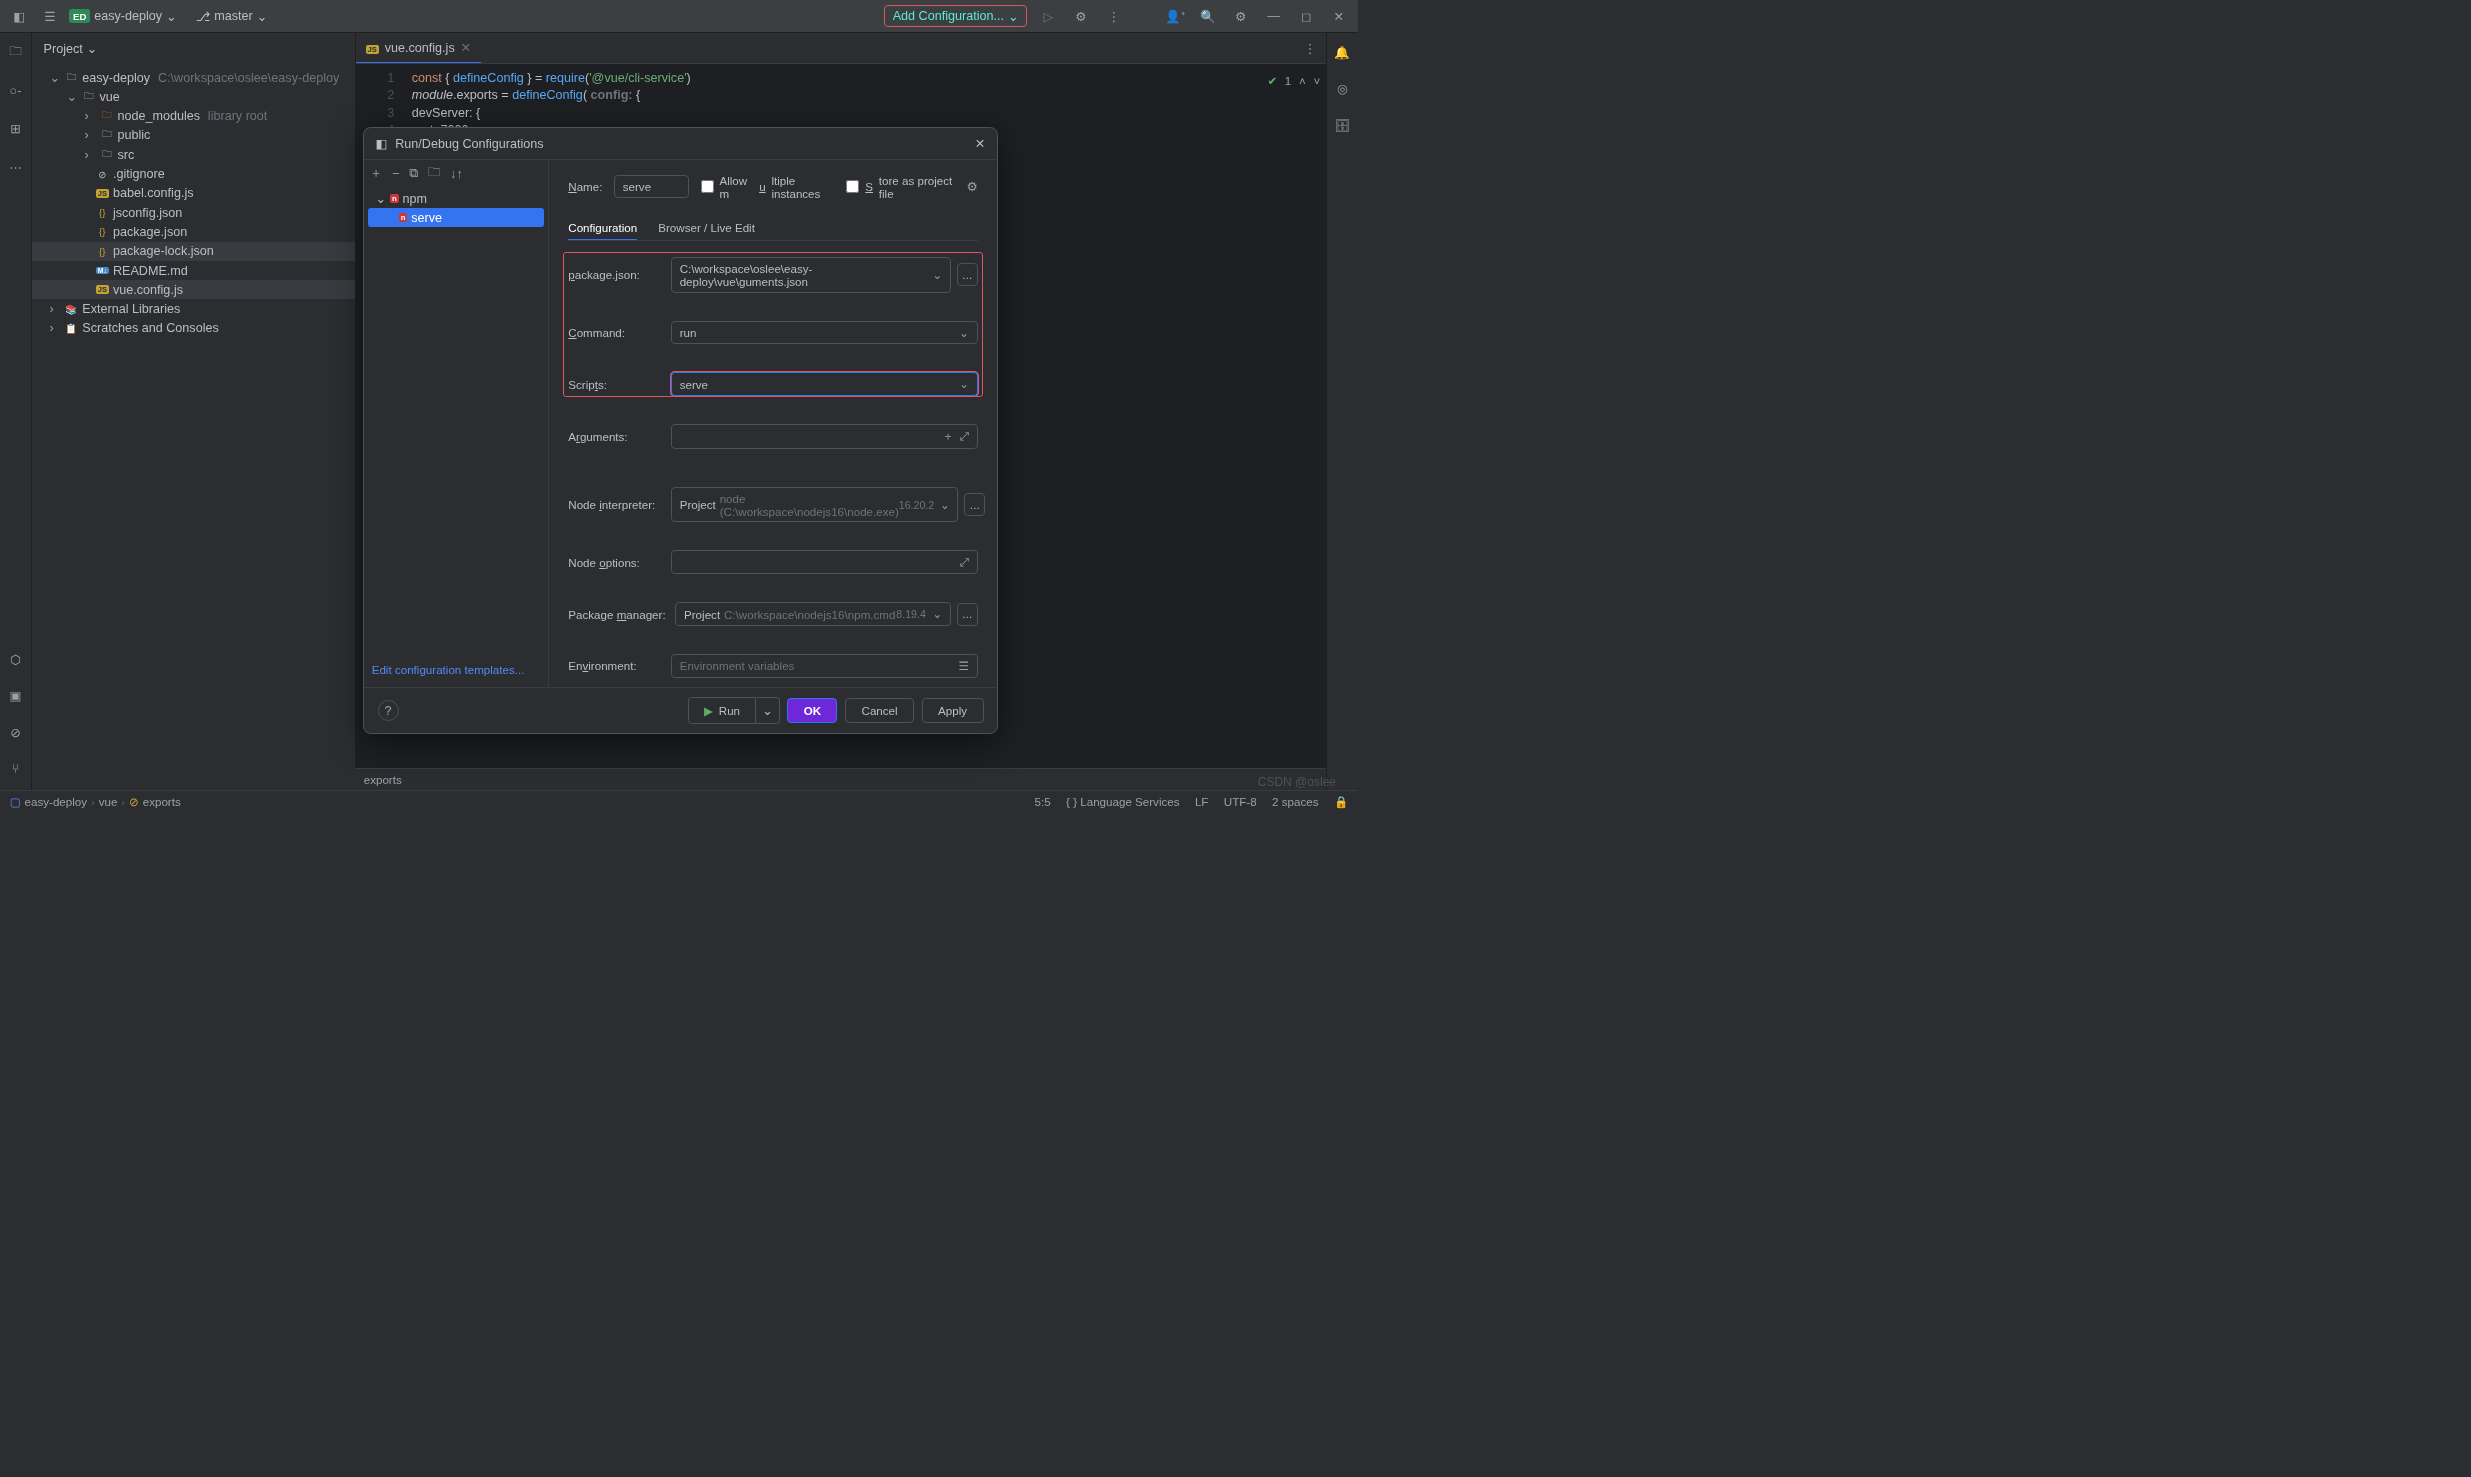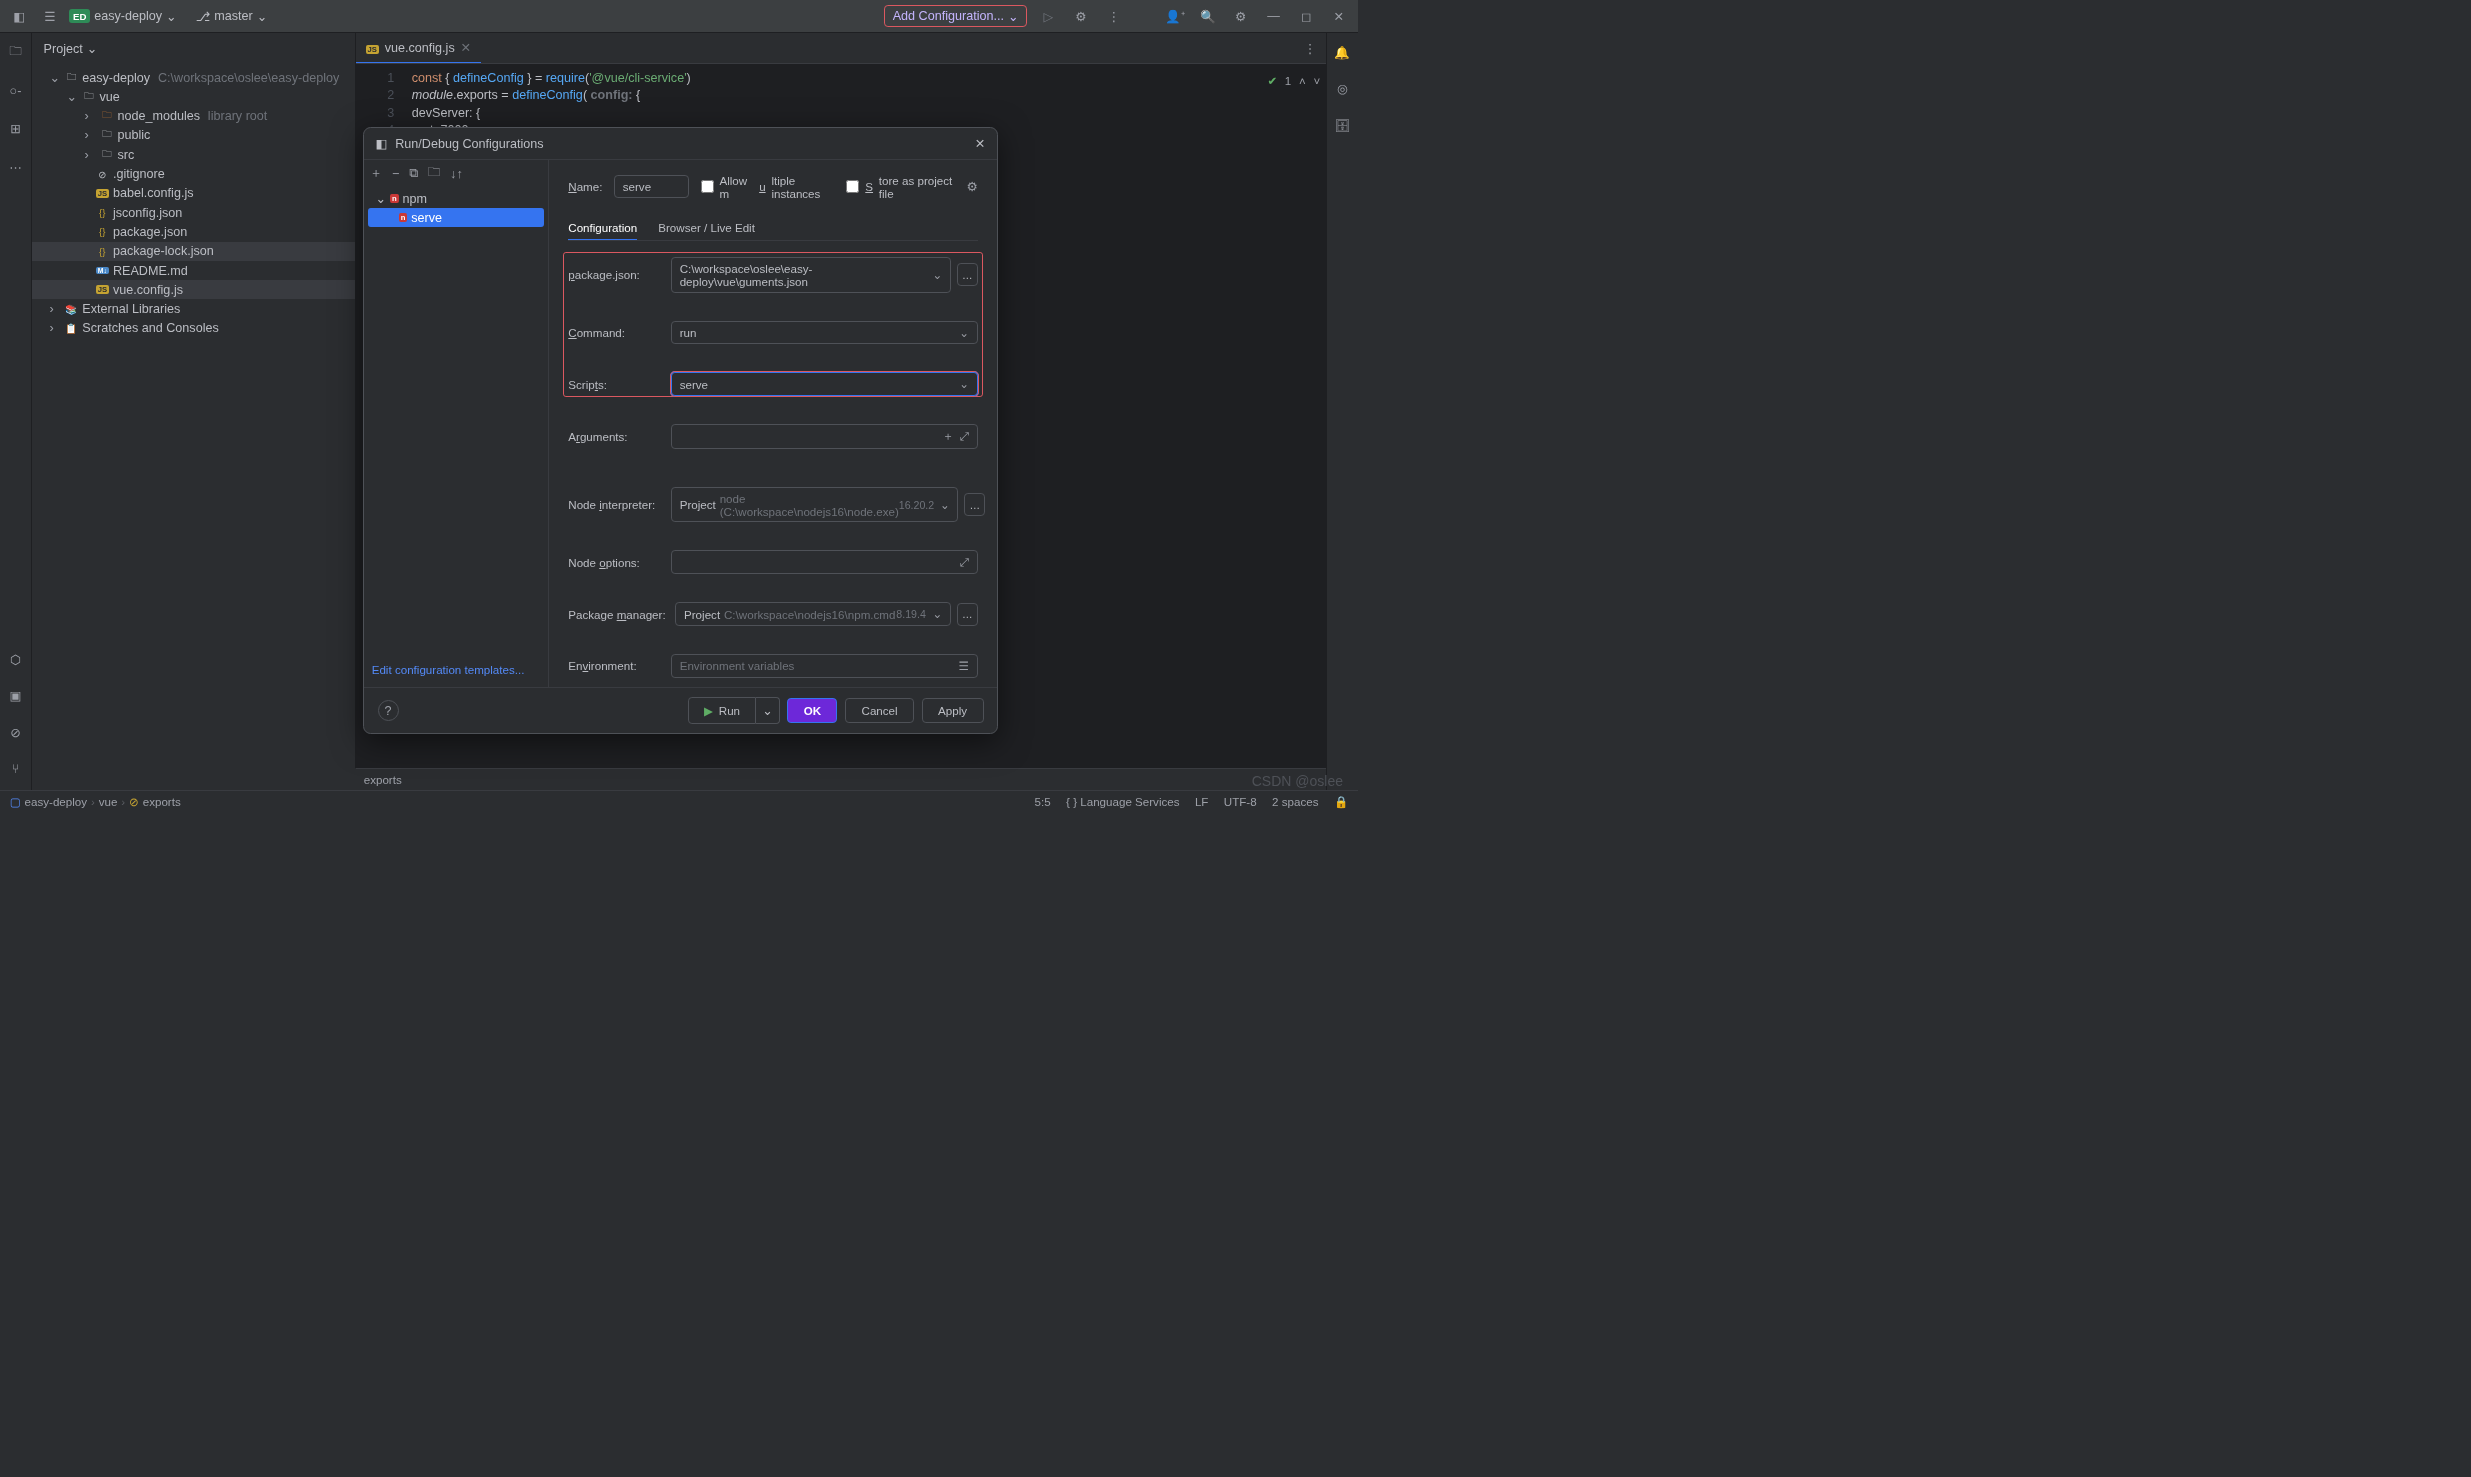--- a/index.html
+++ b/index.html
@@ -6,21 +6,21 @@
 body { background: #2b2d30; color: #bcbec4; font-size: 12.6px; overflow: hidden; width: 1358px; height: 812px; position: relative; }
 
 
 .topbar { height: 33px; background: #3c3f41; display: flex; align-items: center; padding: 0 7.7px; border-bottom: 1px solid #1e1f22; }
 .topbar .left-cluster { display: flex; align-items: center; gap: 7.7px; }
 .topbar .right-cluster { margin-left: auto; display: flex; align-items: center; gap: 9.7px; }
 .icon-btn { width: 23px; height: 23px; display: flex; align-items: center; justify-content: center; cursor: pointer; color: #9da0a8; }
 .proj-badge { background: #2e8b57; color: #fff; padding: 1.9px 3.9px; border-radius: 2.9px; font-size: 9.7px; font-weight: bold; }
 .proj-name { display: flex; align-items: center; gap: 3.9px; cursor: pointer; }
 .branch { display: flex; align-items: center; gap: 3.9px; cursor: pointer; margin-left: 11.6px; }
-.add-config { border: 1px solid #db5860; border-radius: 3.9px; padding: 2.9px 7.7px; display: flex; align-items: center; gap: 3.9px; cursor: pointer; color: #c4b5fd; position: relative; }
+.add-config { border: 1px solid #db5860; border-radius: 3.9px; padding: 2.9px 7.7px; display: flex; align-items: center; gap: 3.9px; cursor: pointer; color: #5eead4; position: relative; }
 .red-arrow { position: absolute; top: 34px; left: 772px; width: 135px; height: 111px; pointer-events: none; }
 
 
 .left-strip { position: absolute; left: 0; top: 33px; bottom: 22px; width: 32px; background: #2b2d30; border-right: 1px solid #1e1f22; display: flex; flex-direction: column; align-items: center; padding-top: 7.7px; gap: 15.4px; }
 .left-strip .bottom-icons { margin-top: auto; margin-bottom: 9.7px; display: flex; flex-direction: column; gap: 13.5px; }
 
 
 .right-strip { position: absolute; right: 0; top: 33px; bottom: 22px; width: 32px; background: #2b2d30; border-left: 1px solid #1e1f22; display: flex; flex-direction: column; align-items: center; padding-top: 7.7px; gap: 13.5px; }
 
 
@@ -113,21 +113,21 @@
 
 .bc-bar1 { position: absolute; left: 356px; right: 32px; bottom: 22px; height: 22px; background: #2b2d30; border-top: 1px solid #393b40; display: flex; align-items: center; padding: 0 7.7px; font-size: 11.6px; color: #9da0a8; }
 .bc-bar2 { position: absolute; left: 0; right: 0; bottom: 0; height: 22px; background: #2b2d30; border-top: 1px solid #393b40; display: flex; align-items: center; padding: 0 9.7px; font-size: 11.6px; color: #9da0a8; }
 .bc-bar2 .crumb { display: flex; align-items: center; gap: 3.9px; }
 .bc-bar2 .sep { margin: 0 3.9px; color: #5a5d63; }
 .bc-bar2 .right { margin-left: auto; display: flex; gap: 15.4px; }
 .orange-dot { color: #c5a332; }
 .blue-dot { color: #548af7; }
 
 
-.watermark { position: absolute; right: 15px; bottom: 23px; font-size: 14px; color: #4e5157; }
+.watermark { position: absolute; right: 22px; bottom: 23px; font-size: 12px; color: #4e5157; }
 
 u.mn { text-decoration: underline; }
 </style>
 </head>
 <body>
 
 <div class="topbar">
   <div class="left-cluster">
     <span class="icon-btn">◧</span>
     <span class="icon-btn">☰</span>

